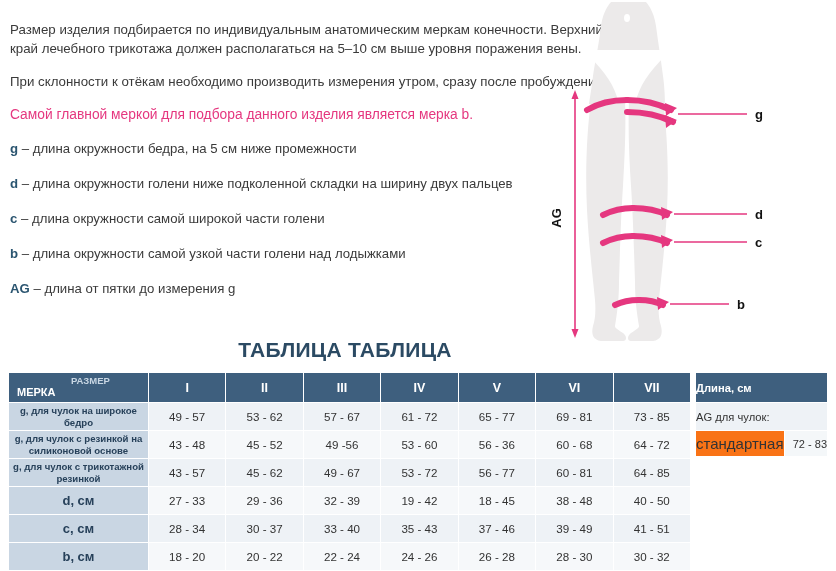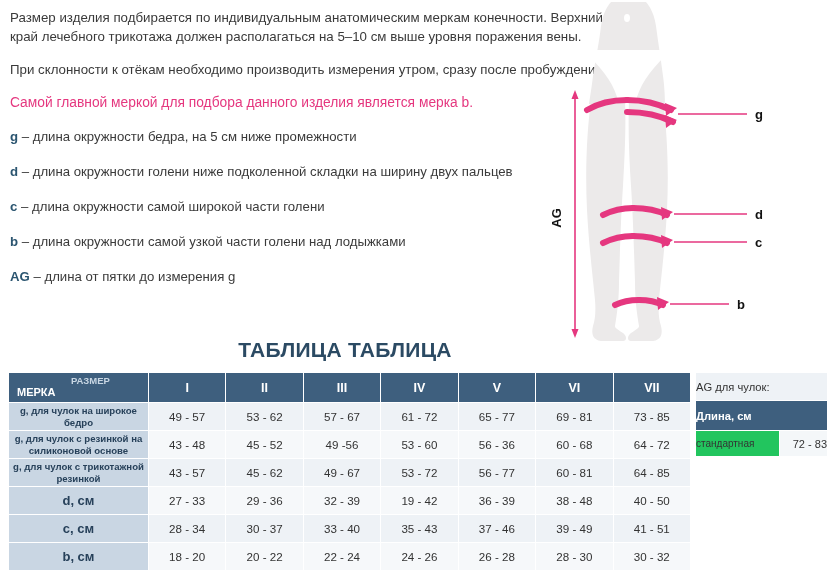--- a/index.html
+++ b/index.html
@@ -14,21 +14,21 @@
   #page {
     position: relative;
     width: 836px;
     height: 571px;
   }
 
   
   .text-col {
     position: absolute;
     left: 10px;
-    top: 8px;
+    top: 20px;
     width: 600px;
   }
   .para {
     font-size: 13.3px;
     line-height: 19px;
     color: #3a3a3a;
     margin-bottom: 14px;
   }
   .para-pink {
     font-size: 13.8px;
@@ -159,23 +159,23 @@
     height: 30px;
   }
   .side-sub {
     background: #eef2f6;
     color: #333;
     font-size: 11.2px;
     padding: 6px 7px;
     height: 28px;
   }
   .side-lbl {
-    background: #22c55e;
-    color: #333;
-    font-size: 10px;
+    background: #f97316;
+    color: #333;
+    font-size: 15px;
     padding: 5px 7px;
     height: 26px;
     margin-left: 20px;
   }
   .side-val {
     background: #f4f7f9;
     color: #333;
     font-size: 11px;
     padding: 5px 6px;
     text-align: right;
@@ -324,21 +324,21 @@
         <td class="cell">60 - 81</td>
         <td class="cell">64 - 85</td>
       </tr>
 
       <tr>
         <td class="rowlabel big">d, см</td>
         <td class="cell alt">27 - 33</td>
         <td class="cell alt">29 - 36</td>
         <td class="cell alt">32 - 39</td>
         <td class="cell alt">19 - 42</td>
-        <td class="cell alt">36 - 39</td>
+        <td class="cell alt">18 - 45</td>
         <td class="cell alt">38 - 48</td>
         <td class="cell alt">40 - 50</td>
       </tr>
 
       <tr>
         <td class="rowlabel big">c, см</td>
         <td class="cell">28 - 34</td>
         <td class="cell">30 - 37</td>
         <td class="cell">33 - 40</td>
         <td class="cell">35 - 43</td>
@@ -356,24 +356,24 @@
         <td class="cell alt">26 - 28</td>
         <td class="cell alt">28 - 30</td>
         <td class="cell alt">30 - 32</td>
       </tr>
     </tbody>
   </table>
 
   <table class="side-table">
     <tbody>
       <tr>
+        <td class="side-hdr" colspan="2">Длина, см</td>
+      </tr>
+      <tr>
         <td class="side-sub" colspan="2">AG для чулок:</td>
-      </tr>
-      <tr>
-        <td class="side-hdr" colspan="2">Длина, см</td>
       </tr>
       <tr>
         <td class="side-lbl">стандартная</td>
         <td class="side-val">72 - 83</td>
       </tr>
       <tr>
         <td class="side-blank"></td>
         <td class="side-blank"></td>
       </tr>
       <tr>

